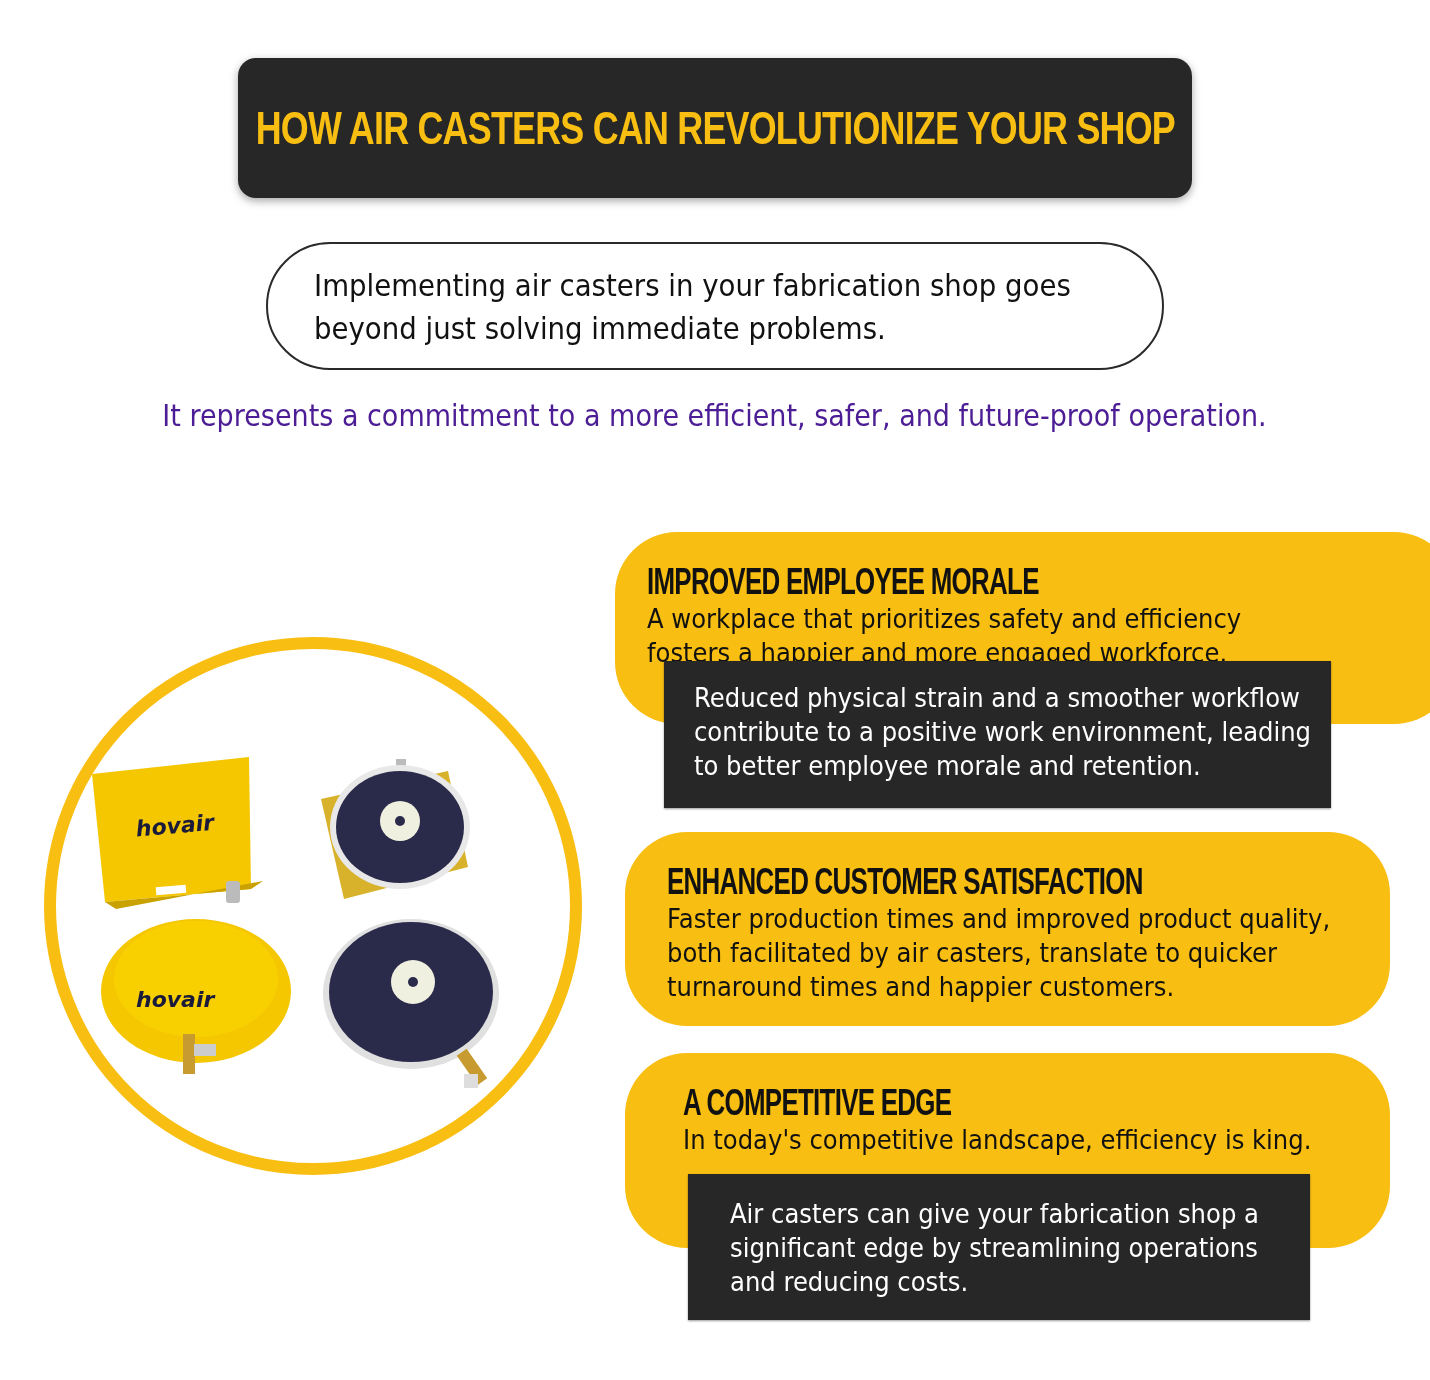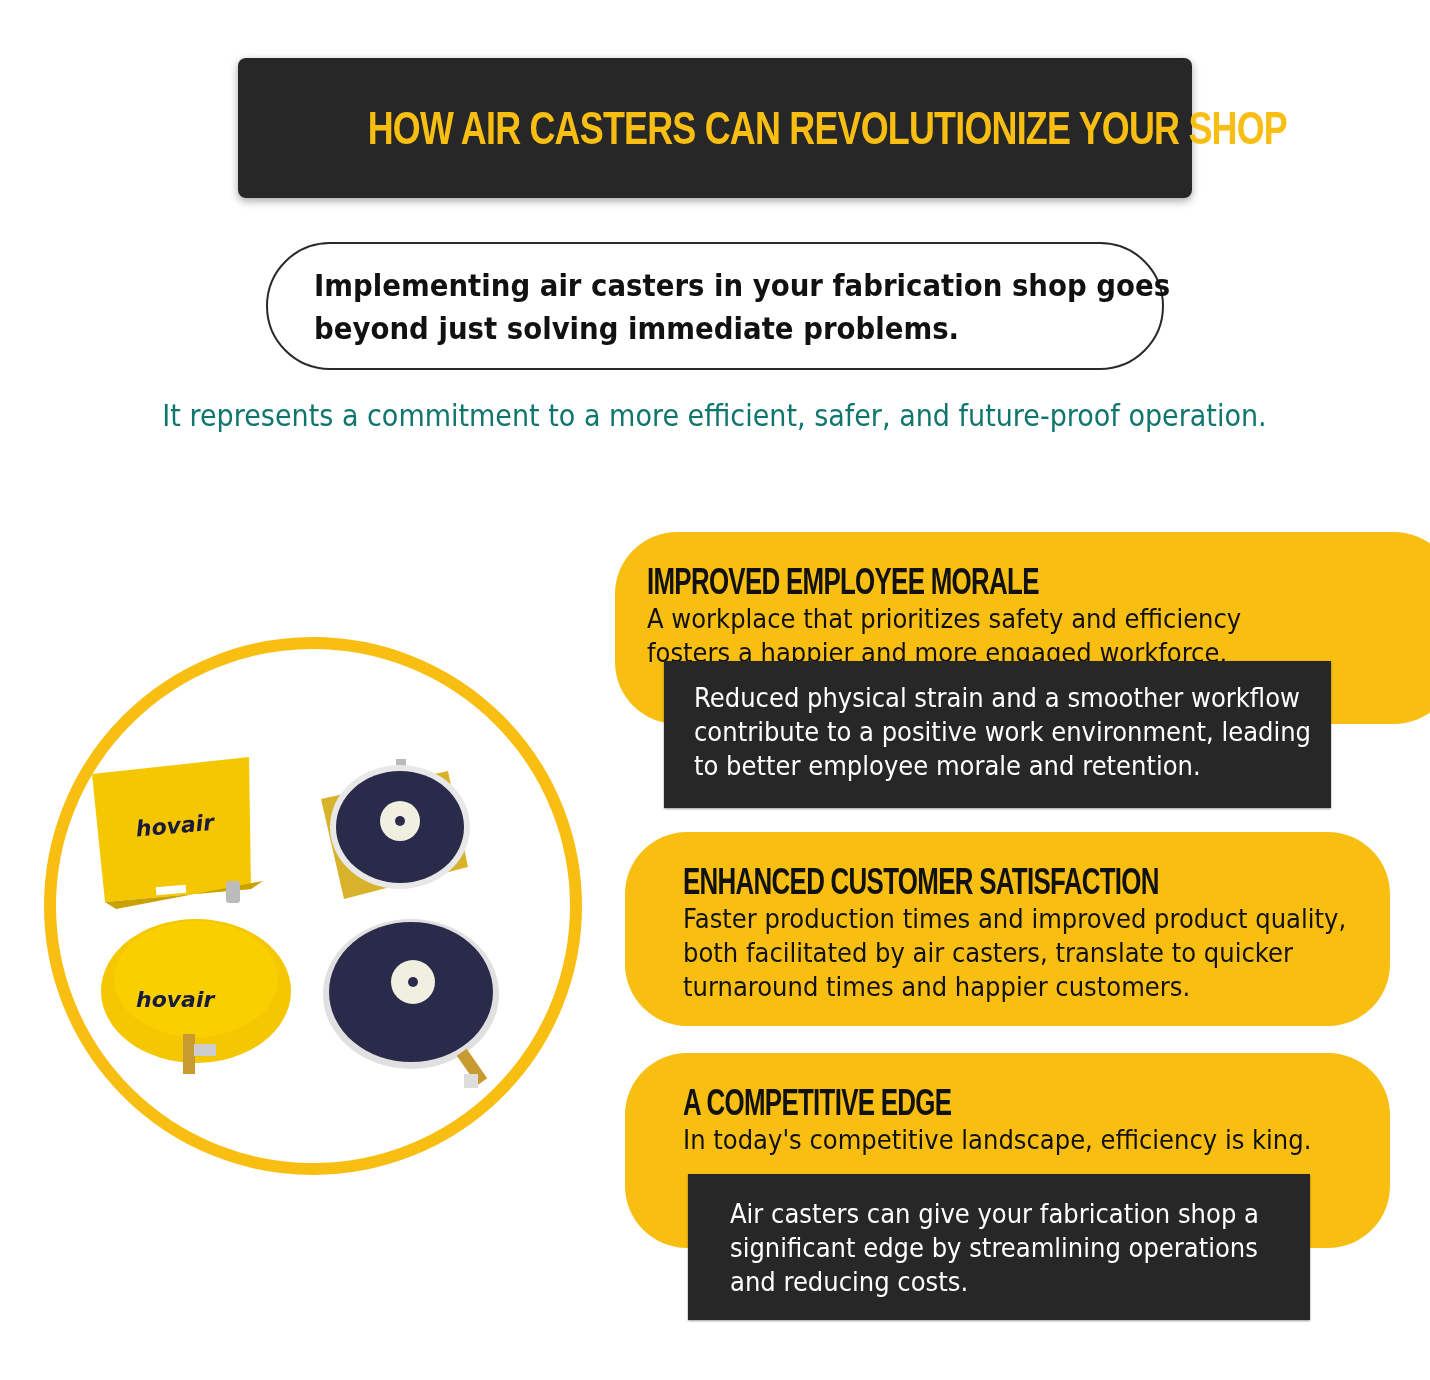--- a/index.html
+++ b/index.html
@@ -1,44 +1,43 @@
 <!DOCTYPE html>
 <html><head>
 <meta charset="utf-8">
 <style>
   * { box-sizing: border-box; margin: 0; padding: 0; }
   html, body { width: 1430px; height: 1380px; background: #ffffff; overflow: hidden; }
   body { position: relative; font-family: "DejaVu Sans", sans-serif; color: #111; }
 
   .title-bar {
     position: absolute; left: 238px; top: 58px; width: 954px; height: 140px;
-    background: #272727; border-radius: 8px;
+    background: #272727; border-radius: 18px;
     box-shadow: 0 3px 8px rgba(0,0,0,0.35);
-    display: flex; align-items: center; justify-content: flex-start;
+    display: flex; align-items: center; justify-content: center;
   }
   .title-bar h1 {
     font-family: "Liberation Sans", sans-serif; font-weight: 700;
     color: #F8BE12; font-size: 46px; letter-spacing: -1px;
     transform: scaleX(0.78); white-space: nowrap; text-transform: uppercase;
   }
 
   .intro-pill {
     position: absolute; left: 266px; top: 242px; width: 898px; height: 128px;
     border: 2px solid #2a2a2a; border-radius: 64px; background: #fff;
     padding: 20px 40px 0 46px;
-    font-weight: bold;
   }
   .intro-pill p {
     font-family: "DejaVu Sans", sans-serif; font-size: 30px; line-height: 43px;
     color: #111; transform: scaleX(0.92); transform-origin: left center; white-space: nowrap;
   }
 
   .subline {
     position: absolute; left: 0; top: 398px; width: 1430px; text-align: center;
-    font-size: 30px; color: #0f766e;
+    font-size: 30px; color: #4c1d95;
   }
   .subline span { display: inline-block; transform: scaleX(0.9); white-space: nowrap; }
 
   .circle-frame {
     position: absolute; left: 44px; top: 637px; width: 538px; height: 538px;
     border: 12px solid #F8BE12; border-radius: 50%; background: #fff; overflow: hidden;
   }
   .circle-frame svg { position: absolute; left: 0; top: 0; }
 
   .card {
@@ -128,21 +127,21 @@
   <h2>Improved Employee Morale</h2>
   <p>A workplace that prioritizes safety and efficiency</p>
   <p>fosters a happier and more engaged workforce.</p>
 </div>
 <div class="dark-box" id="dark1">
   <p>Reduced physical strain and a smoother workflow</p>
   <p>contribute to a positive work environment, leading</p>
   <p>to better employee morale and retention.</p>
 </div>
 
-<div class="card" id="card2" style="padding-left:58px;">
+<div class="card" id="card2" style="padding-left:42px;">
   <h2>Enhanced Customer Satisfaction</h2>
   <p>Faster production times and improved product quality,</p>
   <p>both facilitated by air casters, translate to quicker</p>
   <p>turnaround times and happier customers.</p>
 </div>
 
 <div class="card" id="card3" style="padding-left:58px;">
   <h2>A Competitive Edge</h2>
   <p>In today's competitive landscape, efficiency is king.</p>
 </div>

